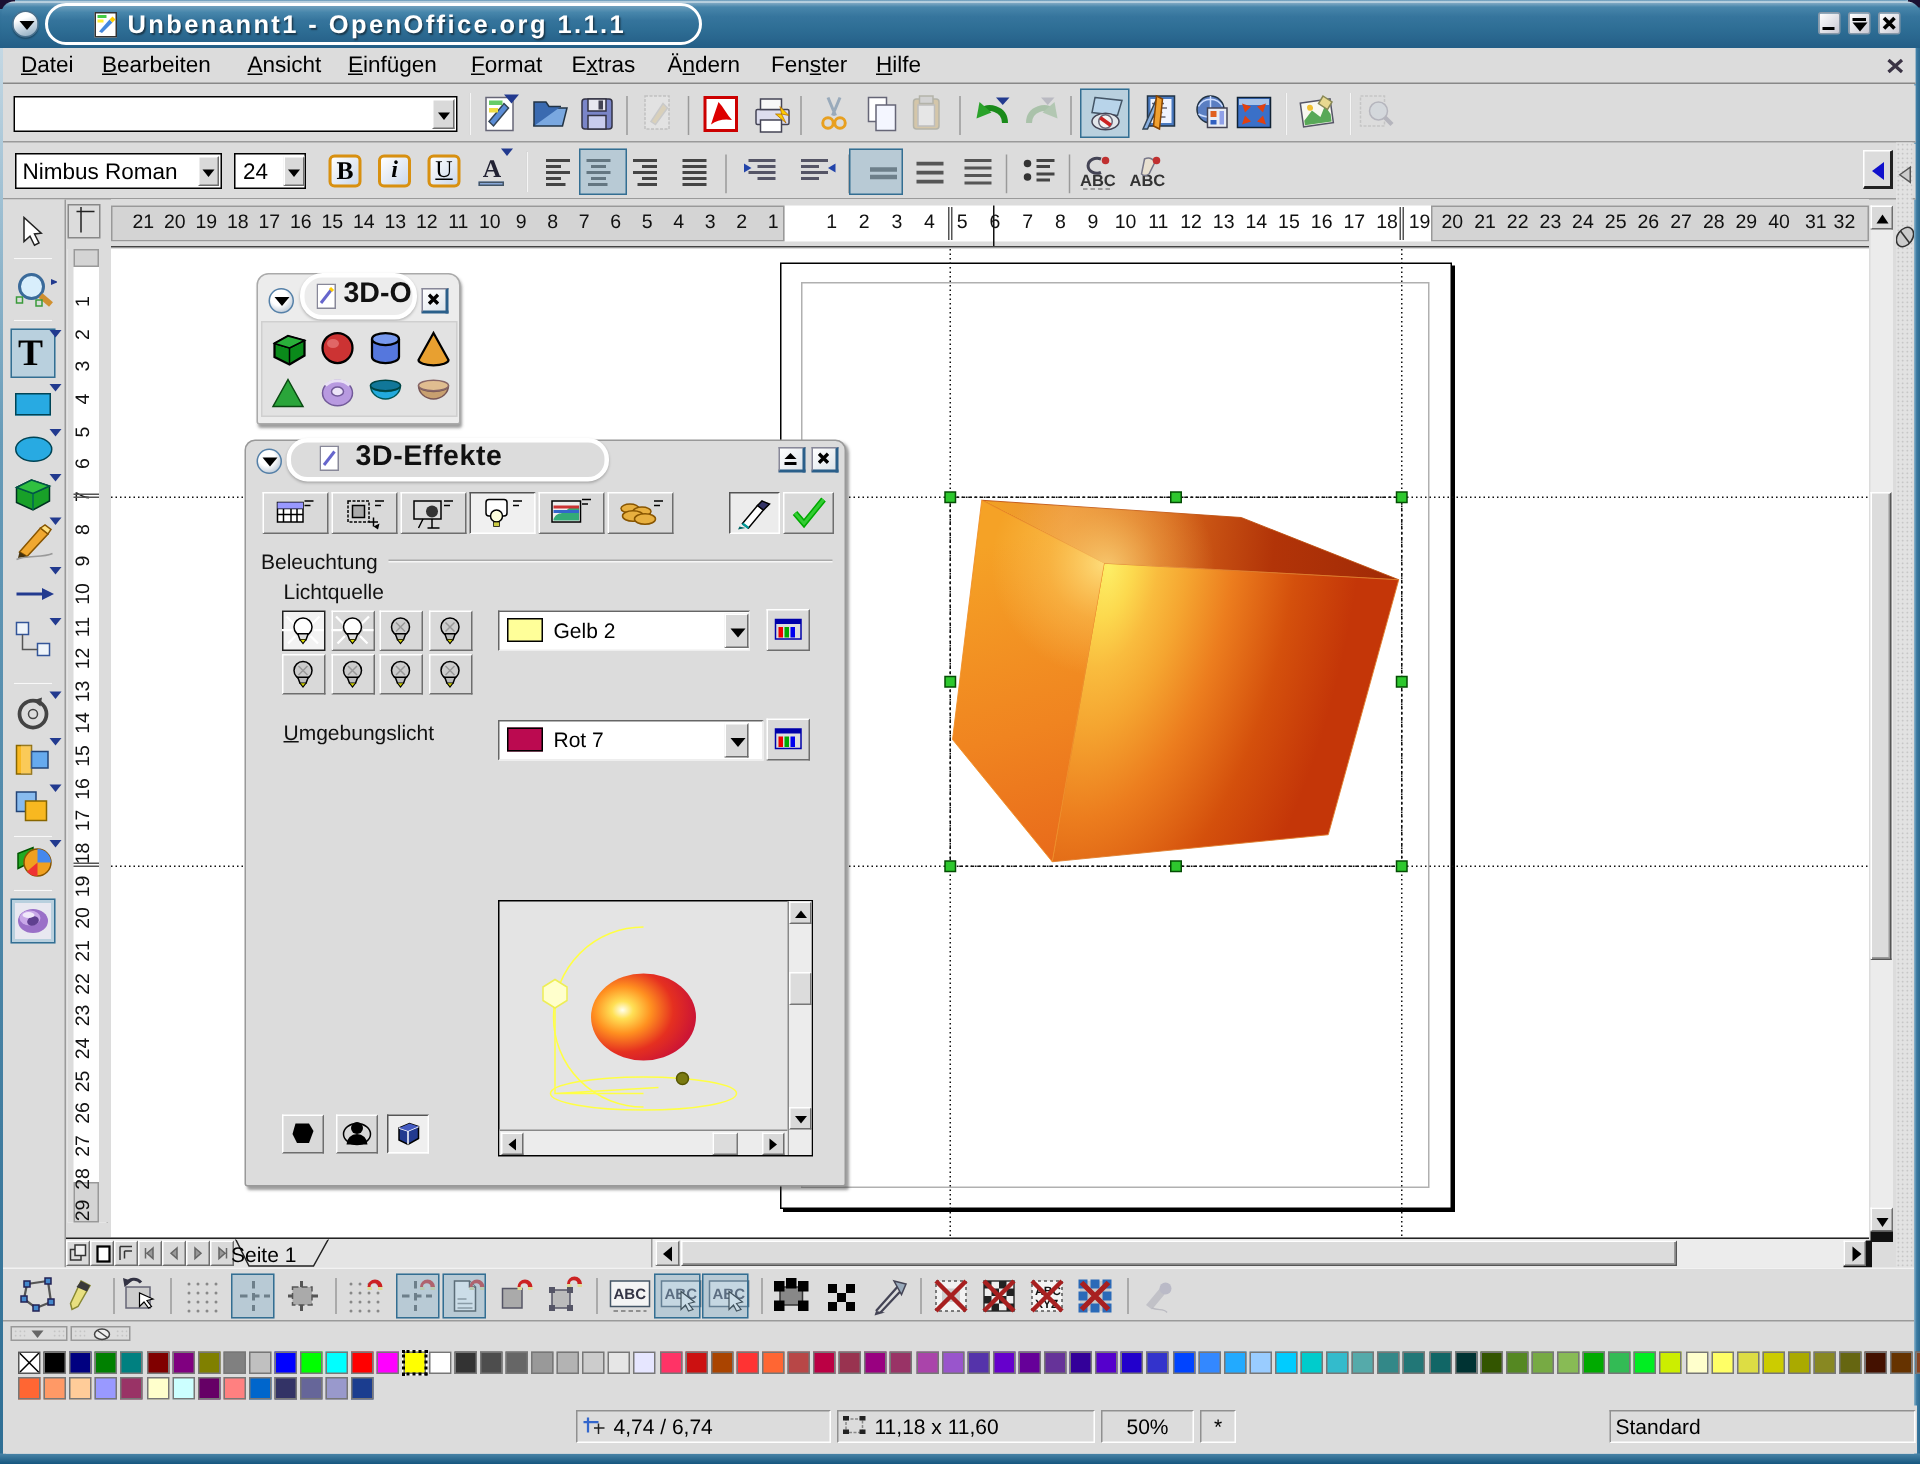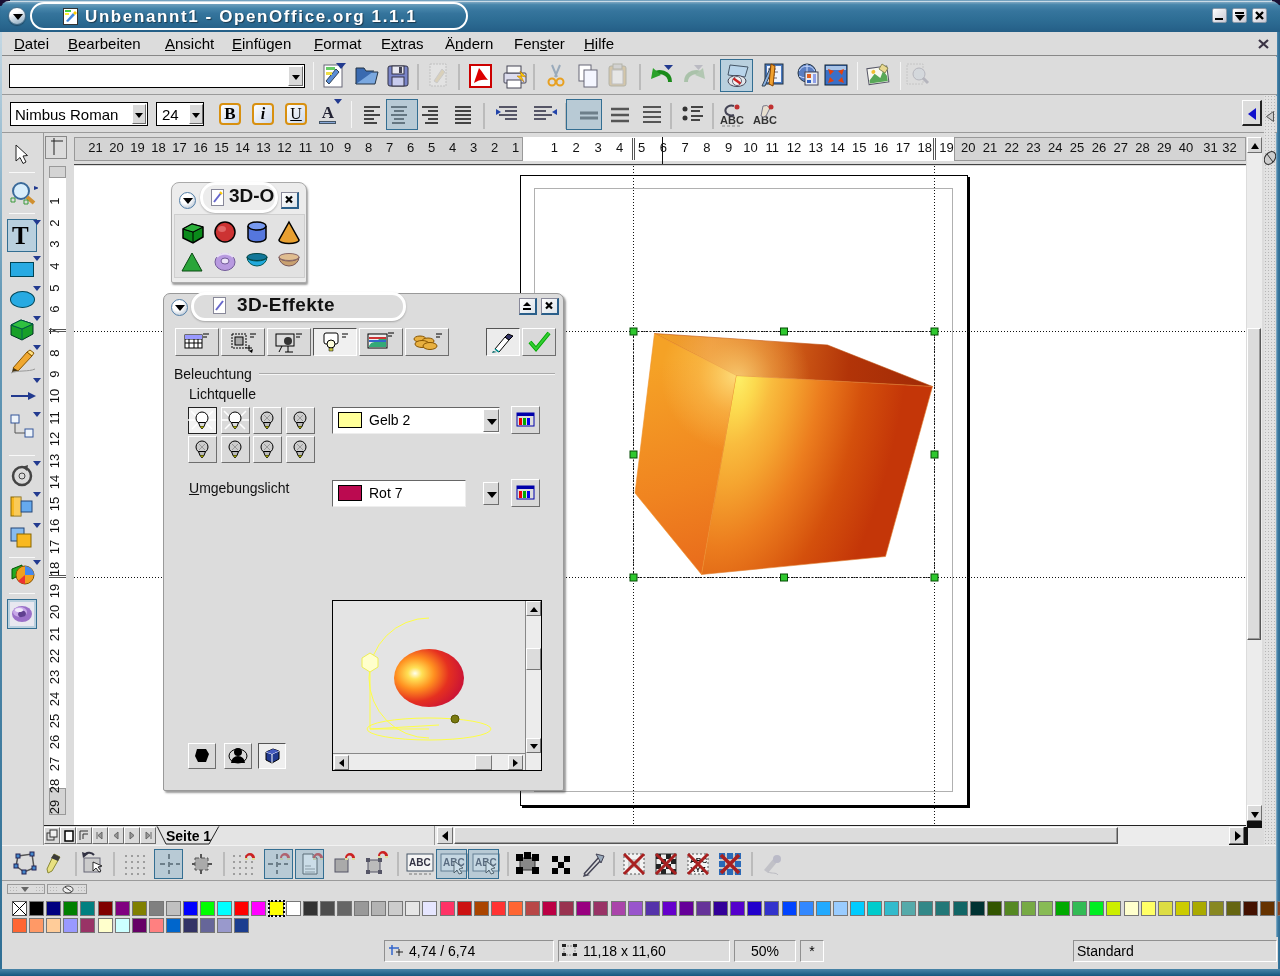--- a/index.html
+++ b/index.html
@@ -594,21 +594,21 @@
  <div class="abs btn" style="left:96px;top:1px;width:16px;height:17px;">
       <svg width="14" height="15">
         <path d="M5 4 l4 3.5 l-4 3.5 z M10 4 v7" stroke="#666" fill="#999"></path>
       </svg>
     </div>
 
  <svg class="abs" style="left:112px;top:0px;" width="66" height="20">
       <path d="M1 0 L10 18 L53 18 L63 0" fill="#e4e4e4" stroke="#222"></path>
       <path d="M1 0 L63 0" stroke="#e4e4e4"></path>
     </svg>
- <div class="abs" style="left:122px;top:2px;font-size:14px;font-weight:bold;">Seite 1</div>
+ <div class="abs" style="left:110px;top:2px;font-size:14px;font-weight:normal;">Seite 1</div>
 
  <div class="abs" style="left:390px;top:0;width:812px;height:20px;background:#ececec;border-left:1px solid #999;">
   <div class="abs btn" style="left:2px;top:1px;width:16px;height:17px;">
         <div class="abs" style="left:4px;top:3px;border-top:5px solid transparent;border-bottom:5px solid transparent;border-right:6px solid #000;"></div>
       </div>
   <div class="abs" style="left:19px;top:1px;width:664px;height:17px;background:#dcdcdc;border:1px solid #555;border-top-color:#fff;border-left-color:#fff;box-shadow:inset -1px -1px 0 #999;"></div>
   <div class="abs btn" style="left:794px;top:1px;width:15px;height:17px;">
         <div class="abs" style="left:5px;top:3px;border-top:5px solid transparent;border-bottom:5px solid transparent;border-left:6px solid #000;"></div>
       </div>
   <div class="abs" style="left:809px;top:1px;width:4px;height:18px;background:#111;"></div>
@@ -1123,21 +1123,21 @@
       <svg width="27" height="26">
         <rect x="5" y="6" width="17" height="13" fill="#ddd" stroke="#00a"></rect>
         <rect x="5" y="6" width="17" height="3" fill="#00a"></rect>
         <rect x="7" y="11" width="3" height="7" fill="#e00"></rect>
         <rect x="11" y="11" width="3" height="7" fill="#0a0"></rect>
         <rect x="15" y="11" width="3" height="7" fill="#00e"></rect>
       </svg>
     </div>
 
  <div class="abs" style="left:25px;top:186px;font-size:14px;color:#111;"><u>U</u>mgebungslicht</div>
- <div class="abs" style="left:168px;top:186px;width:134px;height:27px;background:#fff;border:1px solid #666;border-bottom-color:#eee;border-right-color:#eee;">
+ <div class="abs" style="left:168px;top:186px;width:177px;height:27px;background:#fff;border:1px solid #666;border-bottom-color:#eee;border-right-color:#eee;">
   <div class="abs" style="left:5px;top:4px;width:24px;height:16px;background:#bb0a50;border:1px solid #000;"></div>
   <div class="abs" style="left:36px;top:4px;font-size:14px;">Rot 7</div>
   <div class="abs btn" style="left:150px;top:1px;width:16px;height:23px;">
         <div class="abs" style="left:3px;top:9px;border-left:5px solid transparent;border-right:5px solid transparent;border-top:6px solid #000;"></div>
       </div>
  </div>
  <div class="abs btn" style="left:347px;top:185px;width:29px;height:28px;">
       <svg width="27" height="26">
         <rect x="5" y="6" width="17" height="13" fill="#ddd" stroke="#00a"></rect>
         <rect x="5" y="6" width="17" height="3" fill="#00a"></rect>

